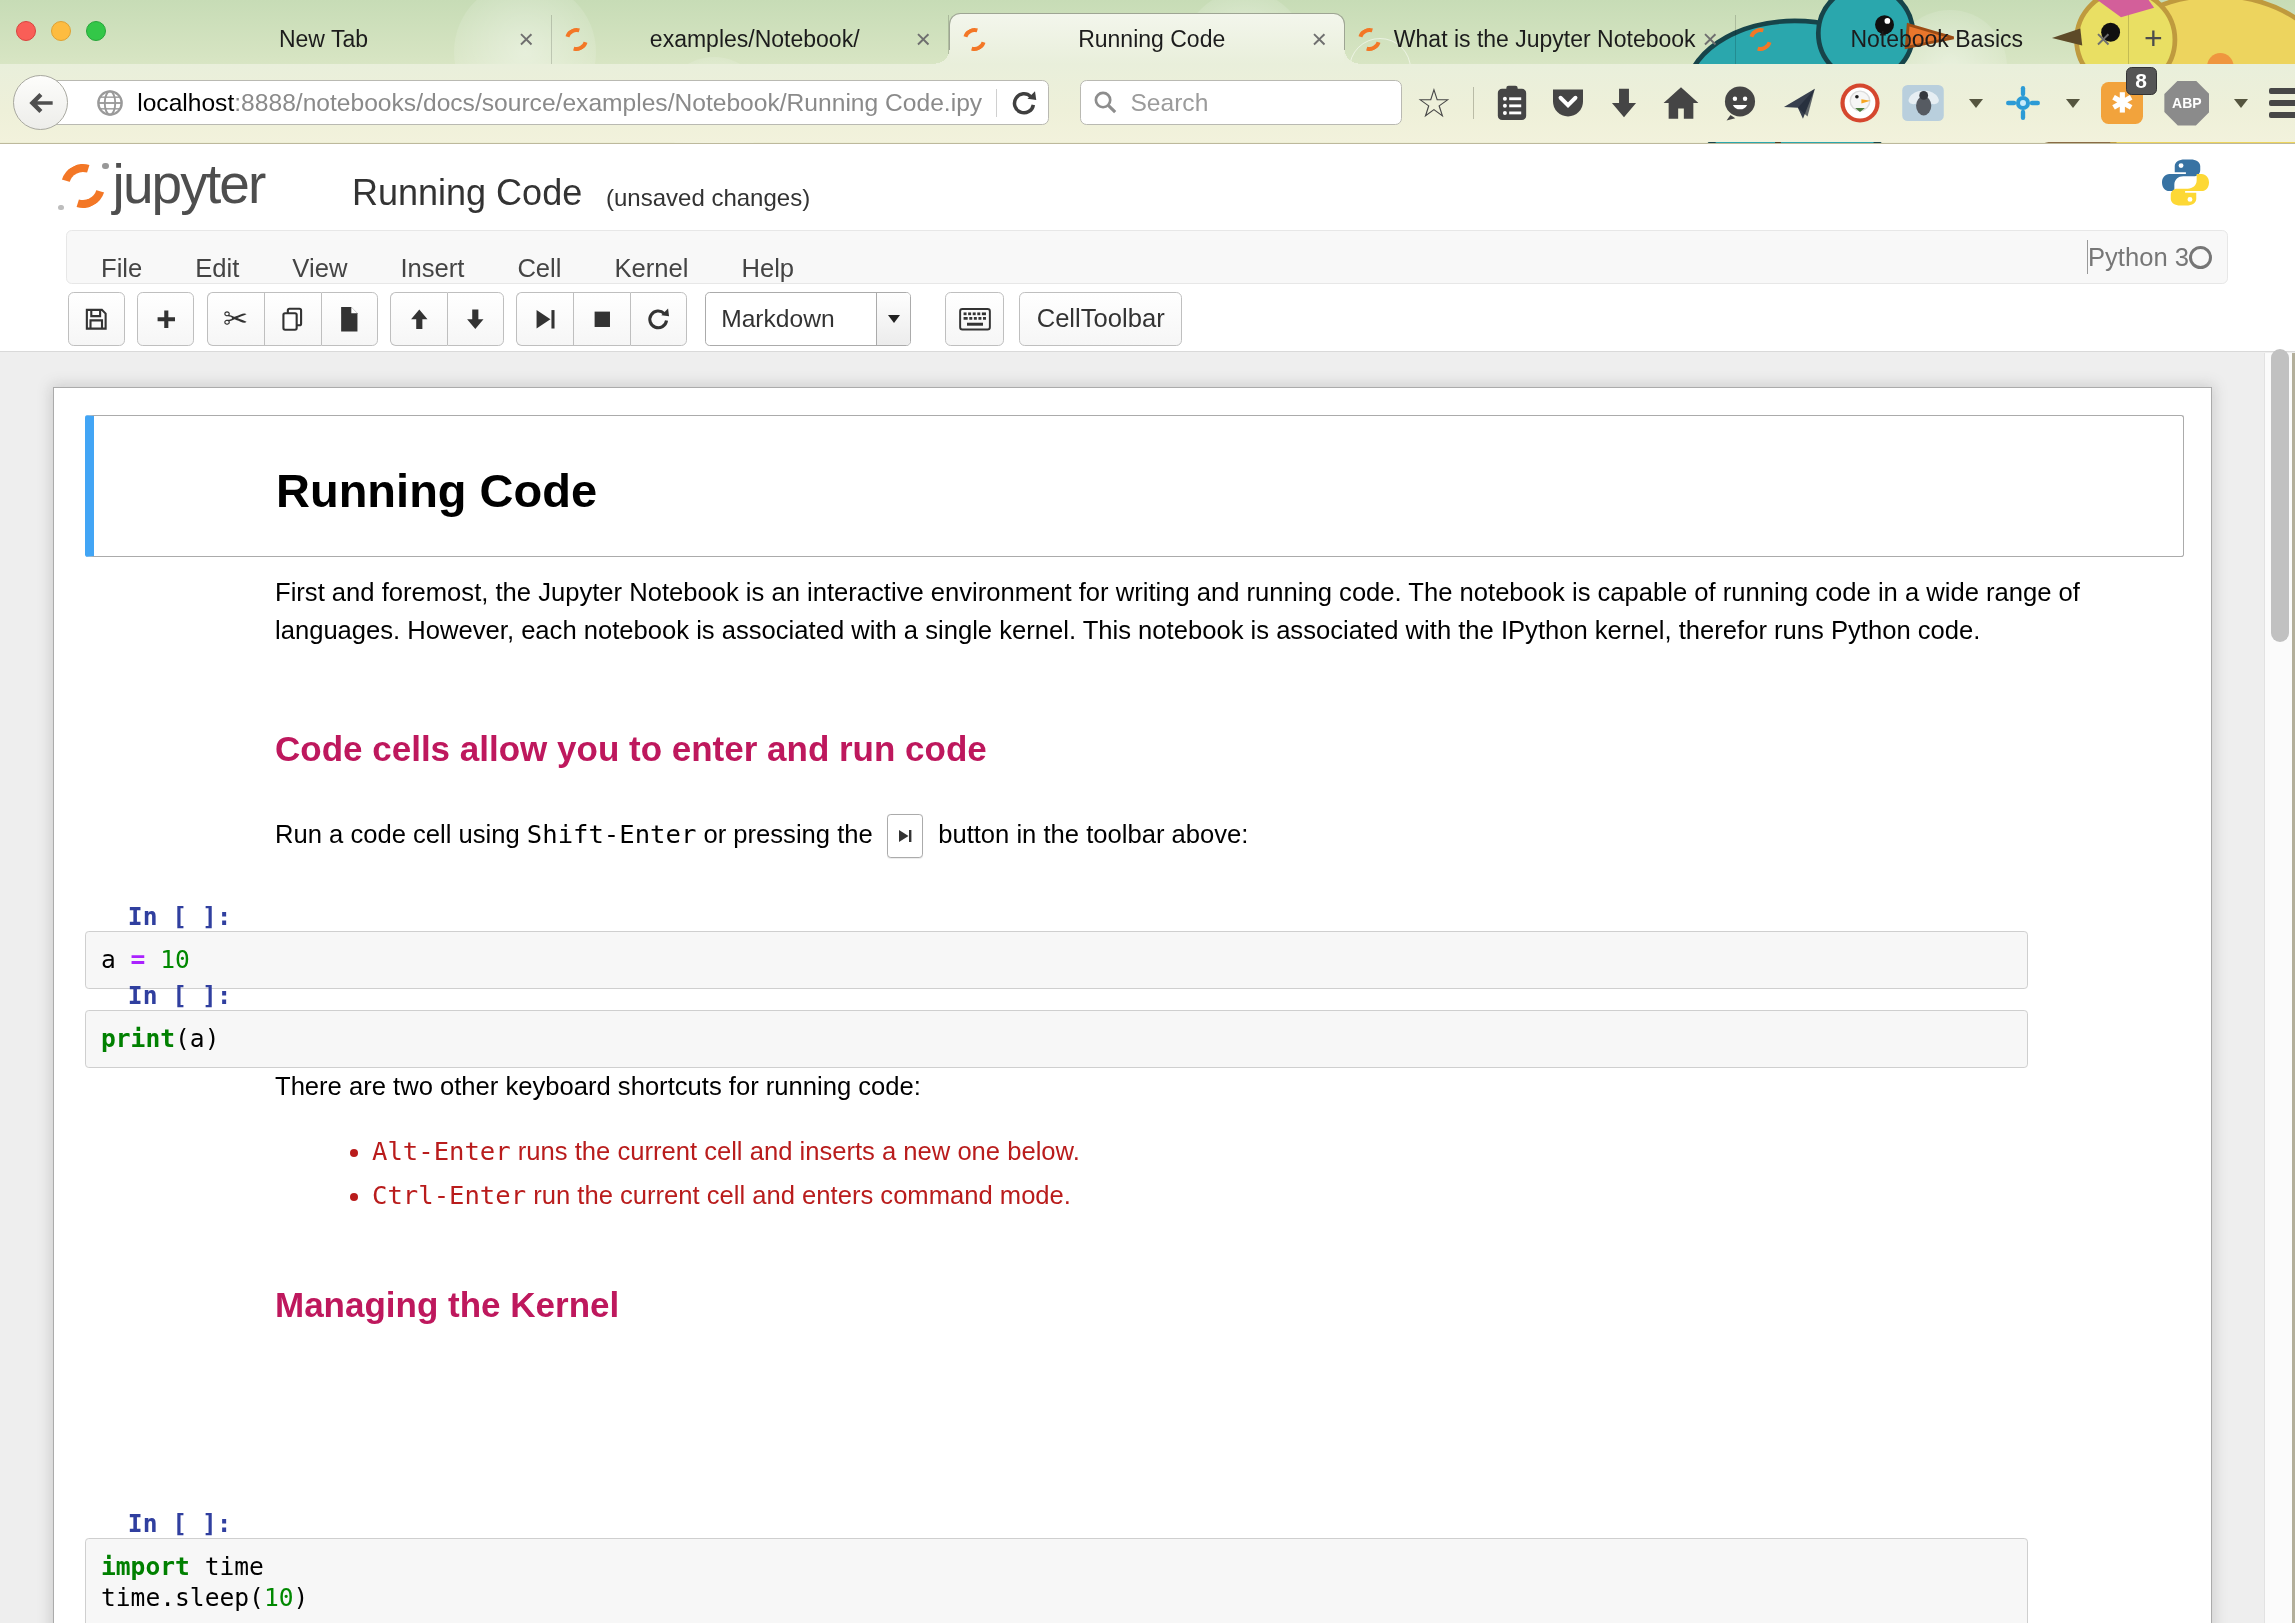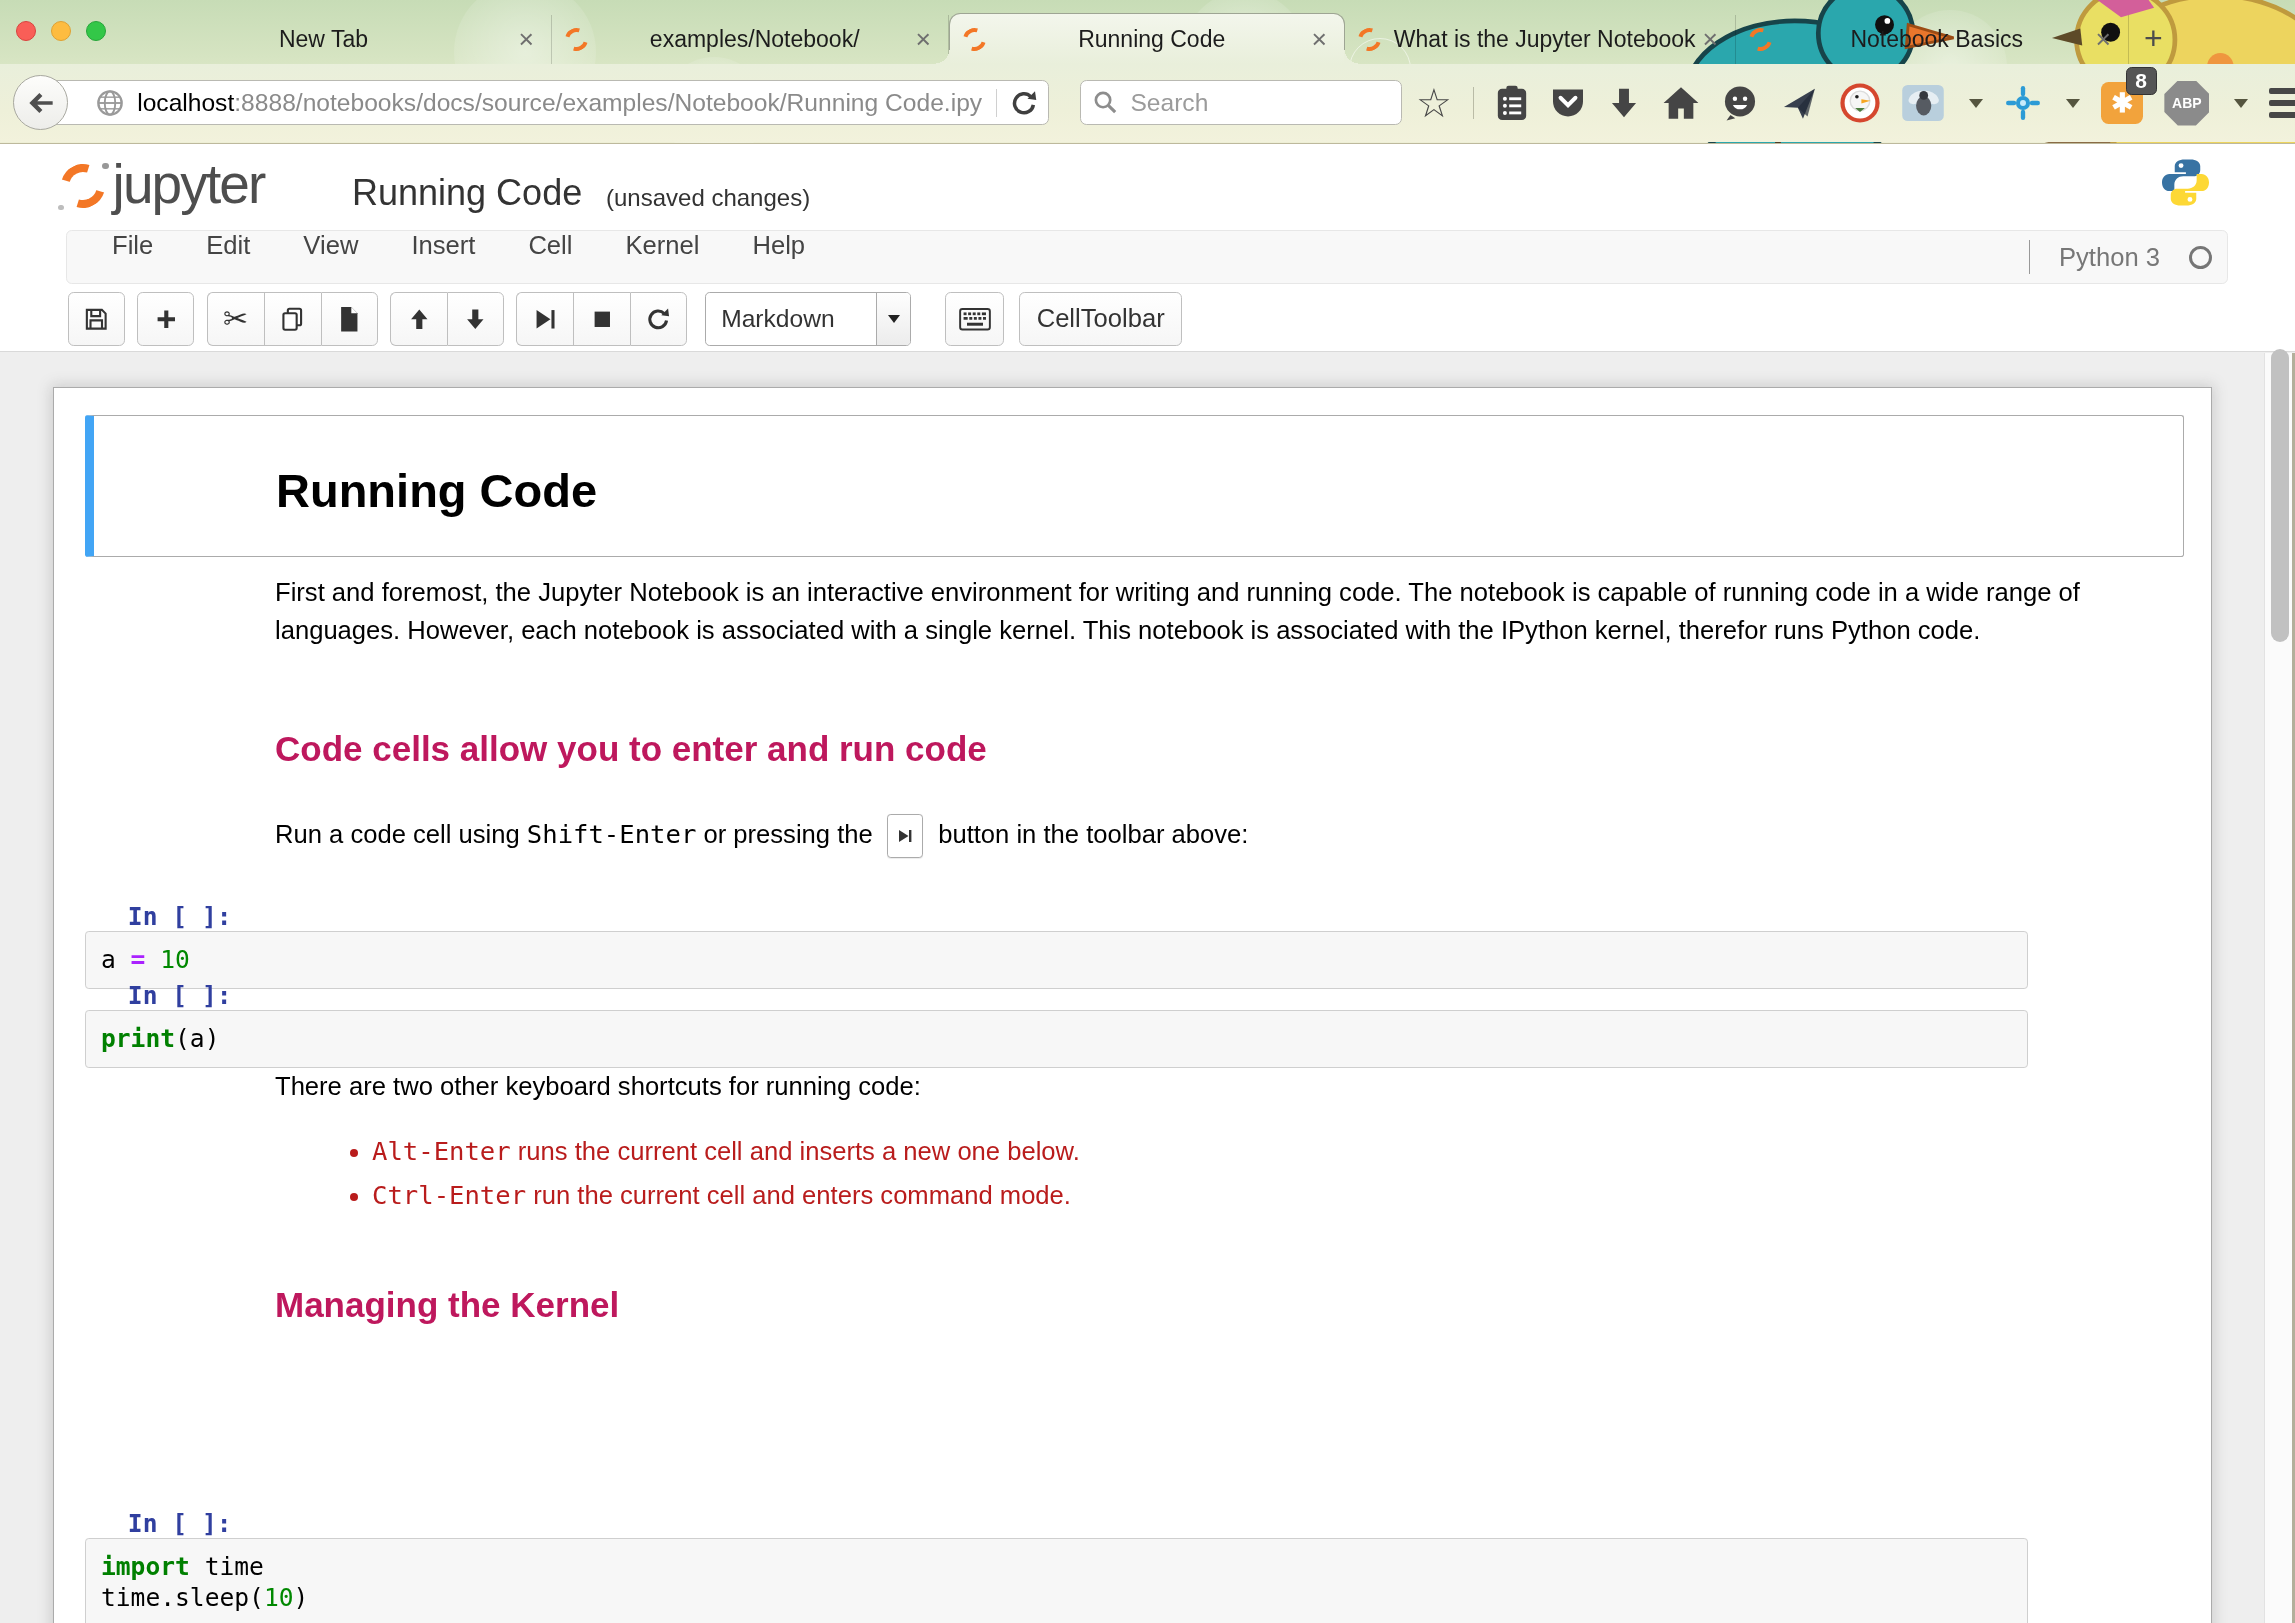--- a/index.html
+++ b/index.html
@@ -78,24 +78,24 @@
              border-left-color:transparent;border-right-color:transparent;transform:rotate(-28deg);}
   .jarc .d1{position:absolute;width:6.6px;height:6.6px;border-radius:50%;background:#989898;right:-3.8px;top:-1.9px;}
   .jarc .d2{position:absolute;width:5.7px;height:5.7px;border-radius:50%;background:#bdbdbd;left:-2.8px;bottom:-1.9px;}
   .jword{font-size:55px;color:#4e4e4e;letter-spacing:-1.9px;line-height:1;}
   .jtitle{position:absolute;left:352px;top:28px;font-size:36px;color:#333;}
   .jstatus{position:absolute;left:606px;top:40px;font-size:24px;color:#333;}
   .pylogo{position:absolute;right:85px;top:9.5px;width:51px;height:57px;}
 
   .menurow{position:absolute;top:230px;left:0;width:2296px;height:60px;background:#fff;}
   .menubar{position:absolute;left:66px;right:68px;top:0;height:54px;background:#f8f8f8;
-           border:0.9px solid #e7e7e7;border-radius:5.7px;display:flex;align-items:flex-start;padding-left:11px;}
+           border:0.9px solid #e7e7e7;border-radius:5.7px;display:flex;align-items:flex-end;}
   .menubar .mitem{font-size:25.6px;color:#444;padding:0 26.5px;}
   .menubar .mitem:first-child{padding-left:34px;}
-  .kernelbox{position:absolute;right:15px;top:0;height:100%;display:flex;align-items:center;gap:29px;}
+  .kernelbox{position:absolute;right:15px;top:0;height:100%;display:flex;align-items:center;gap:0;}
   .kdiv{width:0.9px;height:34px;background:#999;}
   .kname{font-size:25.6px;color:#777;}
   .kcircle{width:23px;height:23px;border-radius:50%;border:3.8px solid #767676;}
 
   .toolbar{position:absolute;top:290px;left:0;width:2296px;height:62px;background:#fff;
            border-bottom:0.9px solid #d9d9d9;display:flex;align-items:flex-start;padding:1.9px 0 0 68px;}
   .tbtn{width:57px;height:54px;background:linear-gradient(#fff,#f6f6f6);border:0.9px solid #bfbfbf;
         border-radius:5.7px;display:flex;align-items:center;justify-content:center;}
   .tgroup{display:flex;margin-right:12.3px;}
   .tgroup .tbtn{border-radius:0;border-right-width:0;}

